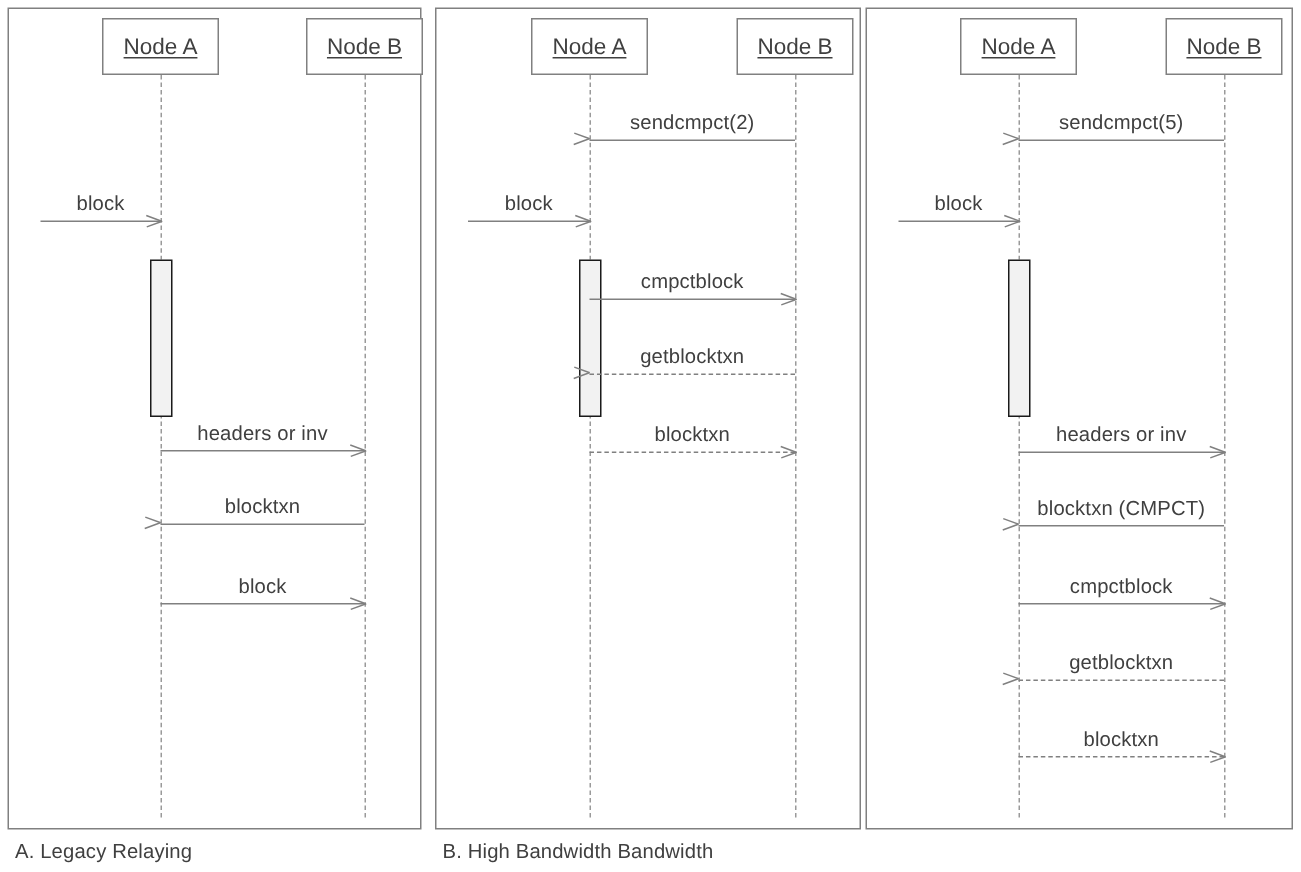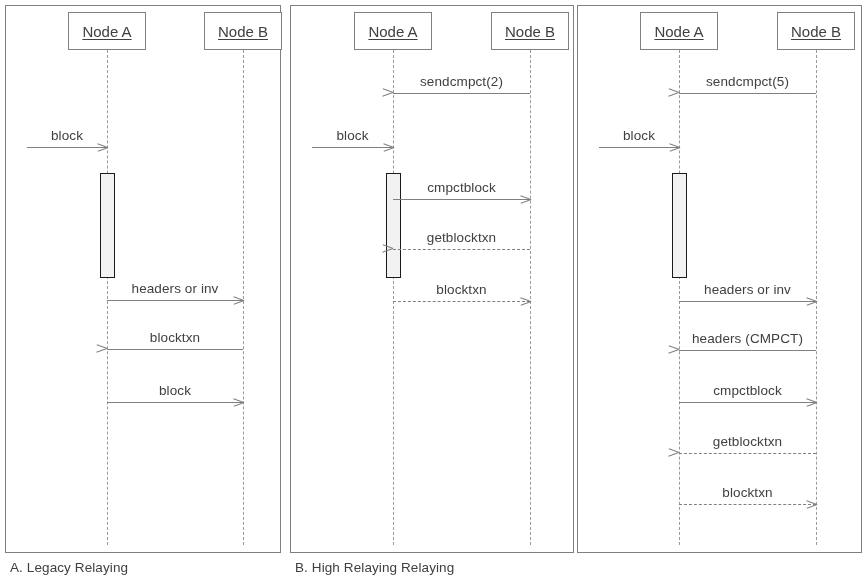--- a/index.html
+++ b/index.html
@@ -81,21 +81,21 @@
     </div>
     <div class="msg" style="left: 107px; width: 136px; top: 402px;">
       <div class="line"></div>
       <div class="arrowhead right">
         <div class="a1"></div>
         <div class="a2"></div>
       </div>
       <div class="lbl c">block</div>
     </div>
     <div class="panel" style="left: 290px; top: 5px; width: 284px; height: 548px;"></div>
-    <div class="caption" style="left: 295px; top: 560px;">B. High Relaying Relaying</div>
+    <div class="caption" style="left: 295px; top: 560px;">B. High Bandwidth Bandwidth</div>
     <div class="nodebox" style="left: 354px; top: 12px; width: 78px; height: 38px;">
       <span>Node A</span>
     </div>
     <div class="lifeline" style="left: 393px; top: 50px; height: 495px;"></div>
     <div class="nodebox" style="left: 491px; top: 12px; width: 78px; height: 38px;">
       <span>Node B</span>
     </div>
     <div class="lifeline" style="left: 530px; top: 50px; height: 495px;"></div>
     <div class="activation" style="left: 385.5px; top: 173px; width: 15px; height: 105px;"></div>
     <div class="msg" style="left: 393px; width: 137px; top: 93px;">
@@ -171,21 +171,21 @@
         <div class="a2"></div>
       </div>
       <div class="lbl c">headers or inv</div>
     </div>
     <div class="msg" style="left: 679px; width: 137px; top: 350px;">
       <div class="line"></div>
       <div class="arrowhead left">
         <div class="a1"></div>
         <div class="a2"></div>
       </div>
-      <div class="lbl c">headers (CMPCT)</div>
+      <div class="lbl c">blocktxn (CMPCT)</div>
     </div>
     <div class="msg" style="left: 679px; width: 137px; top: 402px;">
       <div class="line"></div>
       <div class="arrowhead right">
         <div class="a1"></div>
         <div class="a2"></div>
       </div>
       <div class="lbl c">cmpctblock</div>
     </div>
     <div class="msg dashed" style="left: 679px; width: 137px; top: 453px;">

